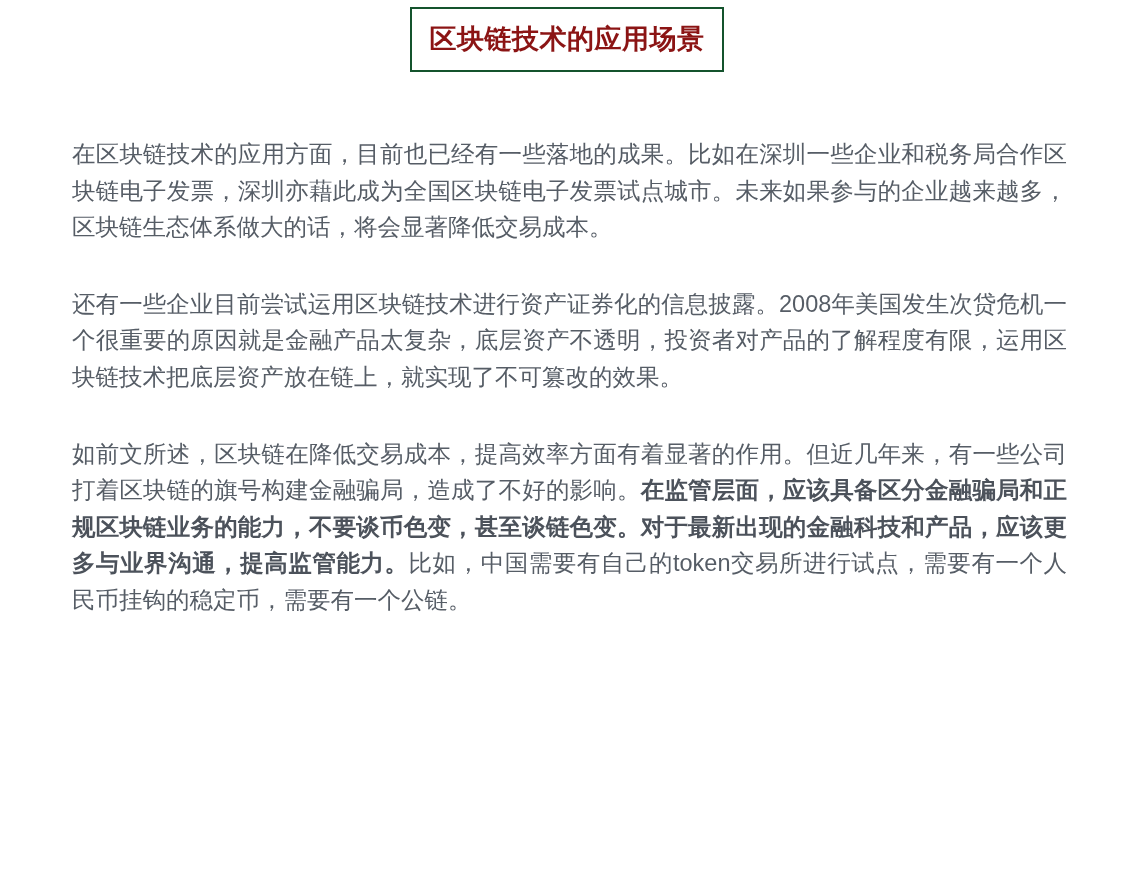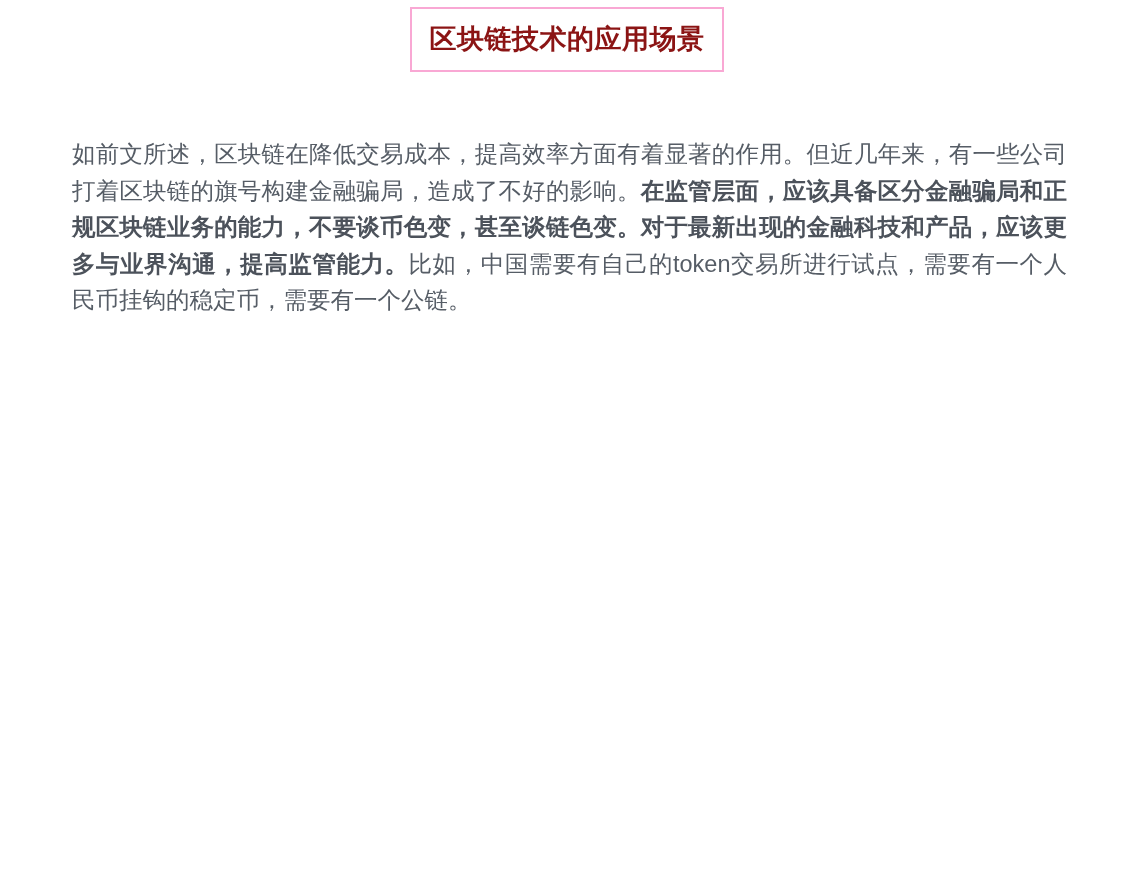--- a/index.html
+++ b/index.html
@@ -13,21 +13,21 @@
     width: 1134px;
     height: 894px;
     background: #ffffff;
     overflow: hidden;
   }
   .title-box {
     box-sizing: border-box;
     margin: 7px auto 0 auto;
     width: 314px;
     height: 65px;
-    border: 2px solid #f9a8d4;
+    border: 2px solid #14532d;
     background: #ffffff;
     display: flex;
     align-items: center;
     justify-content: center;
   }
   .title-box h1 {
     margin: 0;
     font-size: 27px;
     line-height: 1.2;
     font-weight: 700;
@@ -57,15 +57,17 @@
   }
 </style>
 </head>
 <body>
 
 <div class="page">
   <div class="title-box">
     <h1>区块链技术的应用场景</h1>
   </div>
   <div class="content" id="article-body">
+      <p><span>在区块链技术的应用方面，目前也已经有一些落地的成果。比如在深圳一些企业和税务局合作区块链电子发票，深圳亦藉此成为全国区块链电子发票试点城市。未来如果参与的企业越来越多，区块链生态体系做大的话，将会显著降低交易成本。</span></p>
+      <p><span>还有一些企业目前尝试运用区块链技术进行资产证券化的信息披露。2008年美国发生次贷危机一个很重要的原因就是金融产品太复杂，底层资产不透明，投资者对产品的了解程度有限，运用区块链技术把底层资产放在链上，就实现了不可篡改的效果。</span></p>
       <p><span>如前文所述，区块链在降低交易成本，提高效率方面有着显著的作用。但近几年来，有一些公司打着区块链的旗号构建金融骗局，造成了不好的影响。</span><strong>在监管层面，应该具备区分金融骗局和正规区块链业务的能力，不要谈币色变，甚至谈链色变。对于最新出现的金融科技和产品，应该更多与业界沟通，提高监管能力。</strong><span>比如，中国需要有自己的token交易所进行试点，需要有一个人民币挂钩的稳定币，需要有一个公链。</span></p>
     </div>
 </div>
 
 </body></html>

